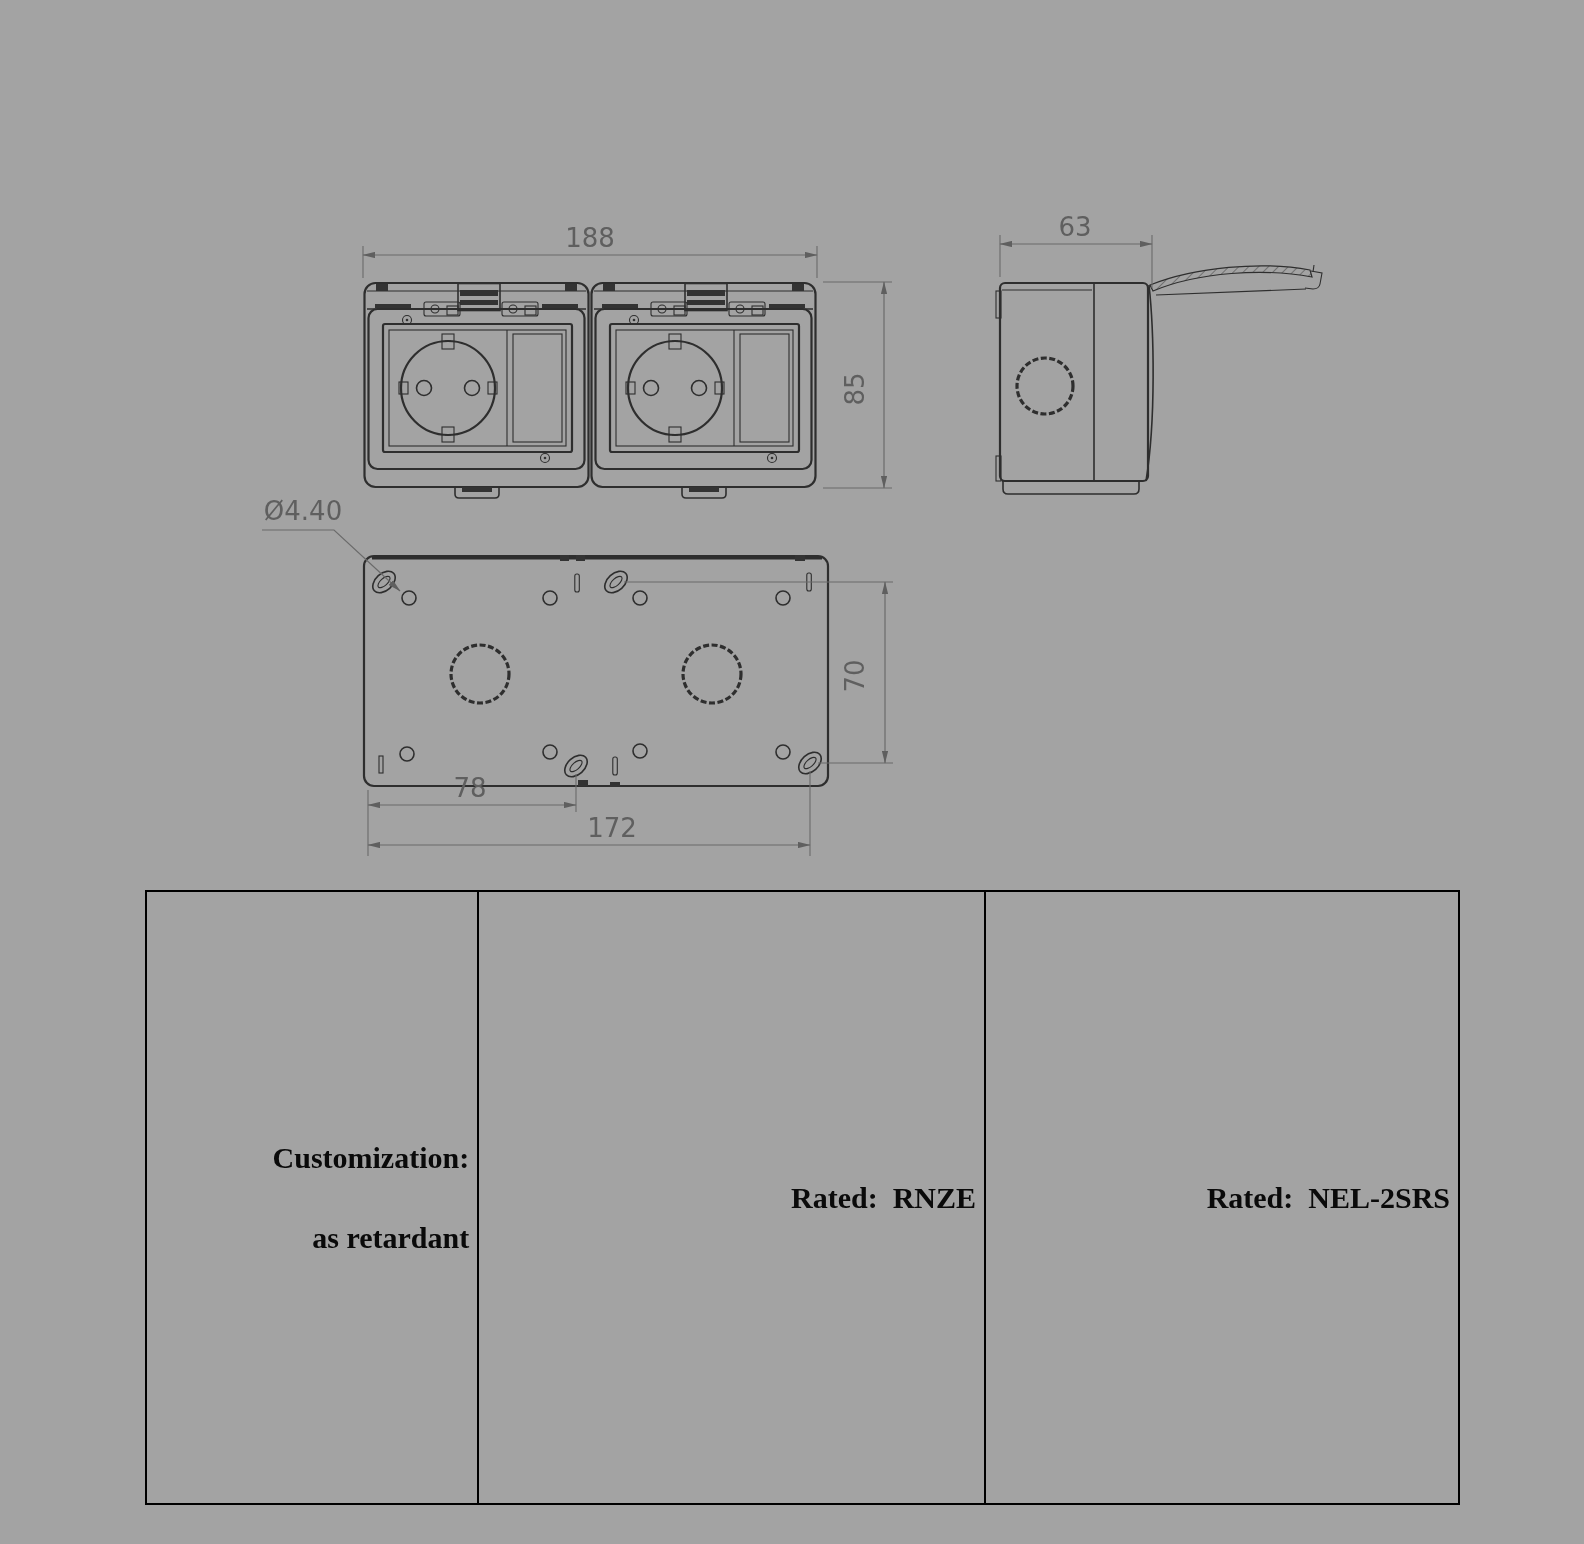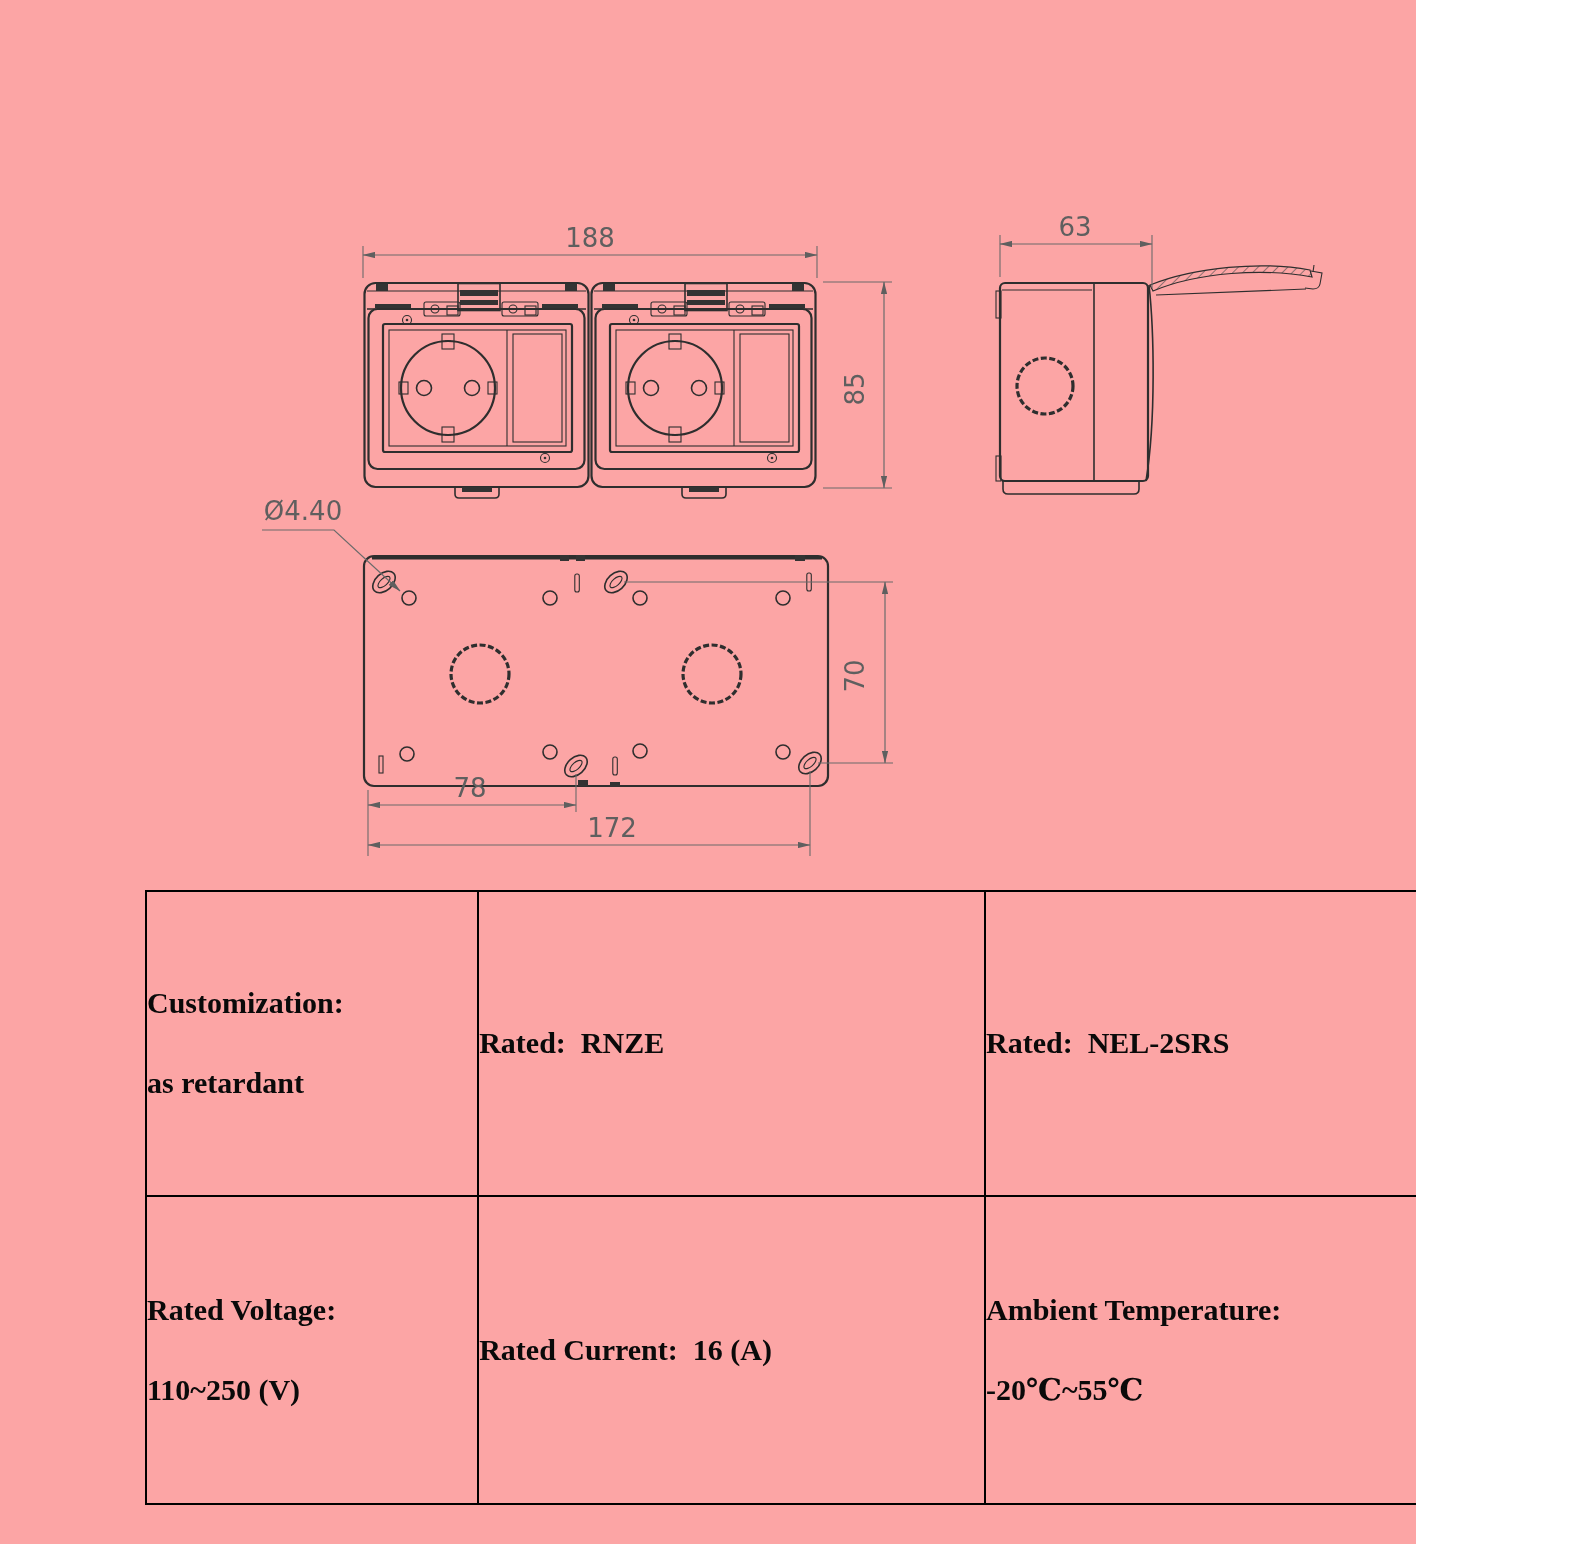--- a/index.html
+++ b/index.html
@@ -1,33 +1,33 @@
 <!DOCTYPE html>
 <html><head>
 <meta charset="utf-8">
 <style>
   html,body{margin:0;padding:0;background:#ffffff;}
-  .canvas{position:relative;width:1416px;height:1544px;background:#fca5a5;overflow:hidden;
+  .canvas{position:relative;width:1584px;height:1544px;background:#a3a3a3;overflow:hidden;
           font-family:"Liberation Serif","DejaVu Serif","DejaVu Sans",serif;}
   .drawing{position:absolute;left:0;top:0;width:1584px;height:890px;}
 
   
   .ln  {fill:none;stroke:#2e2e2e;stroke-width:2.2;}
   .ln2 {fill:none;stroke:#2e2e2e;stroke-width:1.6;}
   .ln3 {fill:none;stroke:#2e2e2e;stroke-width:1.1;}
   .fill{fill:#333;stroke:none;}
   .dash{fill:none;stroke:#2e2e2e;stroke-width:3.2;stroke-dasharray:6 2.5;}
   .dim {fill:none;stroke:#6b6b6b;stroke-width:1.2;}
   .ext {fill:none;stroke:#6b6b6b;stroke-width:1.1;}
   .dimtxt{font-family:"DejaVu Sans",sans-serif;font-size:26px;fill:#5f5f5f;}
 
   
   .spec{position:absolute;left:145px;top:890px;width:1315px;height:615px;
         border-collapse:collapse;table-layout:fixed;}
-  .spec td{border:2px solid #000;text-align:left;vertical-align:middle;padding:0 0;}
+  .spec td{border:2px solid #000;text-align:right;vertical-align:middle;padding:0 8px;}
   .cell-line{font-weight:bold;font-size:30px;color:#0a0a0a;line-height:80px;white-space:pre-wrap;}
 </style>
 </head>
 <body>
 
 <div class="canvas">
 
   <svg class="drawing" viewBox="0 0 1584 890">
     <defs>
       <marker id="arr" viewBox="0 0 12 6" refX="11.5" refY="3" markerWidth="13" markerHeight="6.5" orient="auto-start-reverse" markerUnits="userSpaceOnUse">
@@ -209,28 +209,15 @@
           <div class="cell-line">Customization:</div>
           <div class="cell-line">as retardant</div>
         </td>
         <td>
           <div class="cell-line">Rated:  RNZE</div>
         </td>
         <td>
           <div class="cell-line">Rated:  NEL-2SRS</div>
         </td>
       </tr>
-      <tr style="height:172px">
-        <td>
-          <div class="cell-line">Rated Voltage:</div>
-          <div class="cell-line">110~250 (V)</div>
-        </td>
-        <td>
-          <div class="cell-line">Rated Current:  16 (A)</div>
-        </td>
-        <td>
-          <div class="cell-line">Ambient Temperature:</div>
-          <div class="cell-line">-20℃~55℃</div>
-        </td>
-      </tr>
     </tbody>
   </table>
 </div>
 
 </body></html>

